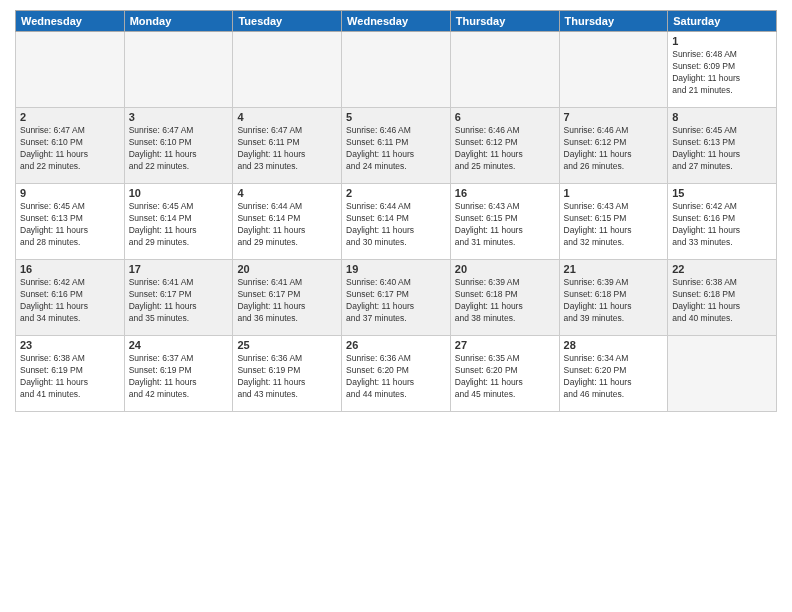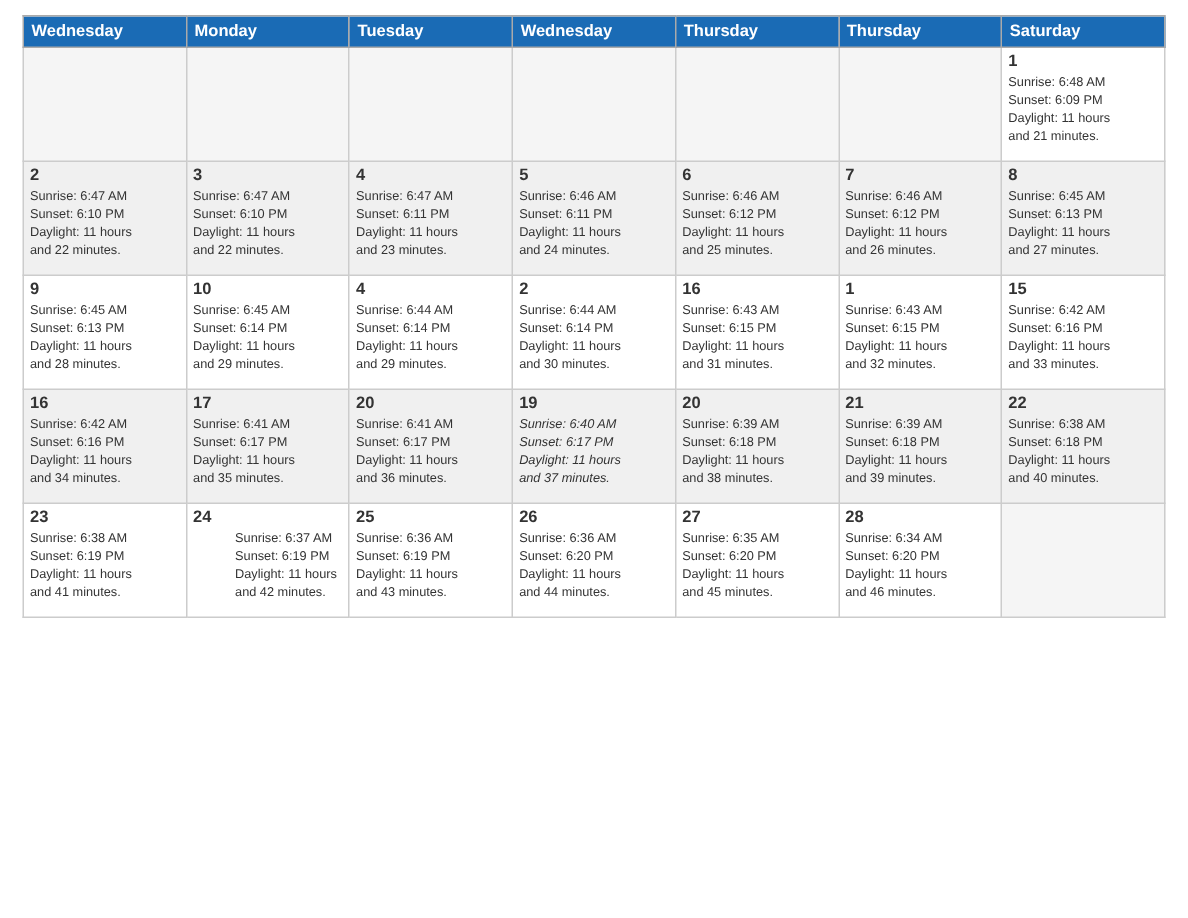--- a/index.html
+++ b/index.html
@@ -232,21 +232,21 @@
           </td>
           <td>
             <span class="day-number">20</span>
             <div class="day-info" style="white-space: pre-line;">Sunrise: 6:41 AM
 Sunset: 6:17 PM
 Daylight: 11 hours
 and 36 minutes.</div>
           </td>
           <td>
             <span class="day-number">19</span>
-            <div class="day-info" style="white-space: pre-line; font-style: italic;">Sunrise: 6:40 AM
+            <div class="day-info" style="white-space: pre-line;">Sunrise: 6:40 AM
 Sunset: 6:17 PM
 Daylight: 11 hours
 and 37 minutes.</div>
           </td>
           <td>
             <span class="day-number">20</span>
             <div class="day-info" style="white-space: pre-line;">Sunrise: 6:39 AM
 Sunset: 6:18 PM
 Daylight: 11 hours
 and 38 minutes.</div>
@@ -269,21 +269,21 @@
         <tr>
           <td>
             <span class="day-number">23</span>
             <div class="day-info" style="white-space: pre-line;">Sunrise: 6:38 AM
 Sunset: 6:19 PM
 Daylight: 11 hours
 and 41 minutes.</div>
           </td>
           <td>
             <span class="day-number">24</span>
-            <div class="day-info" style="white-space: pre-line; margin-left: 28px;">Sunrise: 6:37 AM
+            <div class="day-info" style="white-space: pre-line;">Sunrise: 6:37 AM
 Sunset: 6:19 PM
 Daylight: 11 hours
 and 42 minutes.</div>
           </td>
           <td>
             <span class="day-number">25</span>
             <div class="day-info" style="white-space: pre-line;">Sunrise: 6:36 AM
 Sunset: 6:19 PM
 Daylight: 11 hours
 and 43 minutes.</div>

